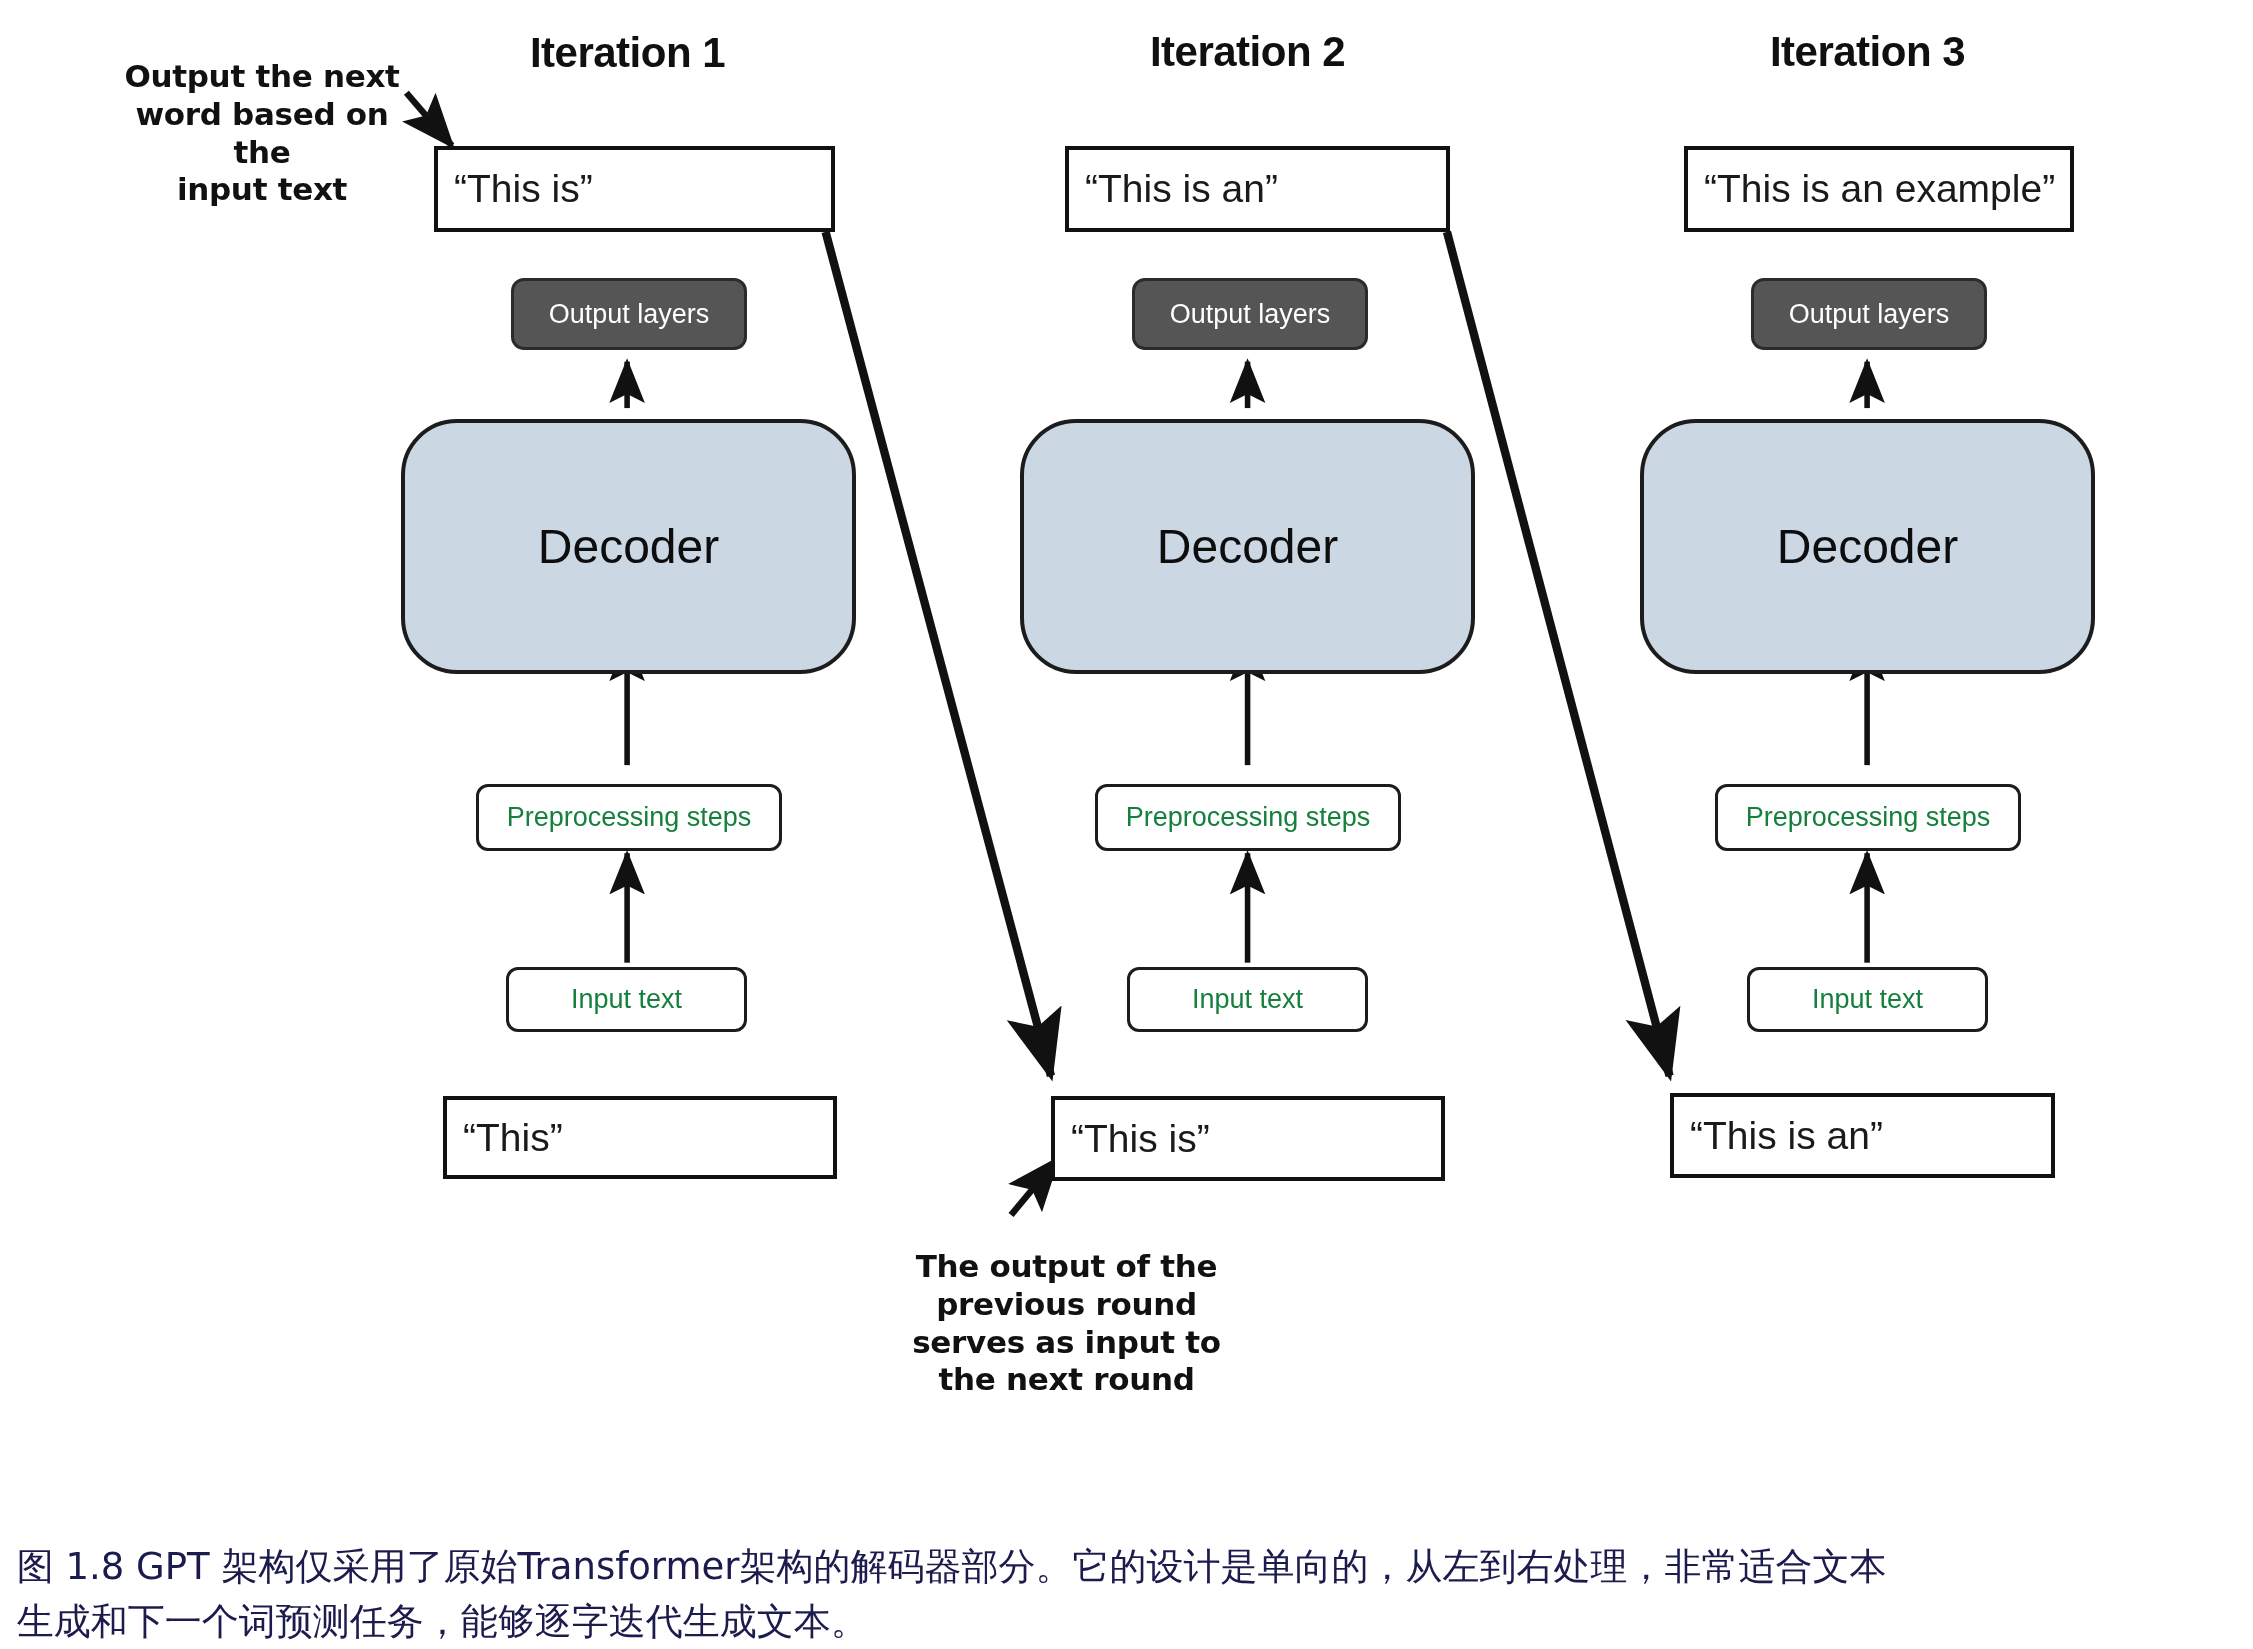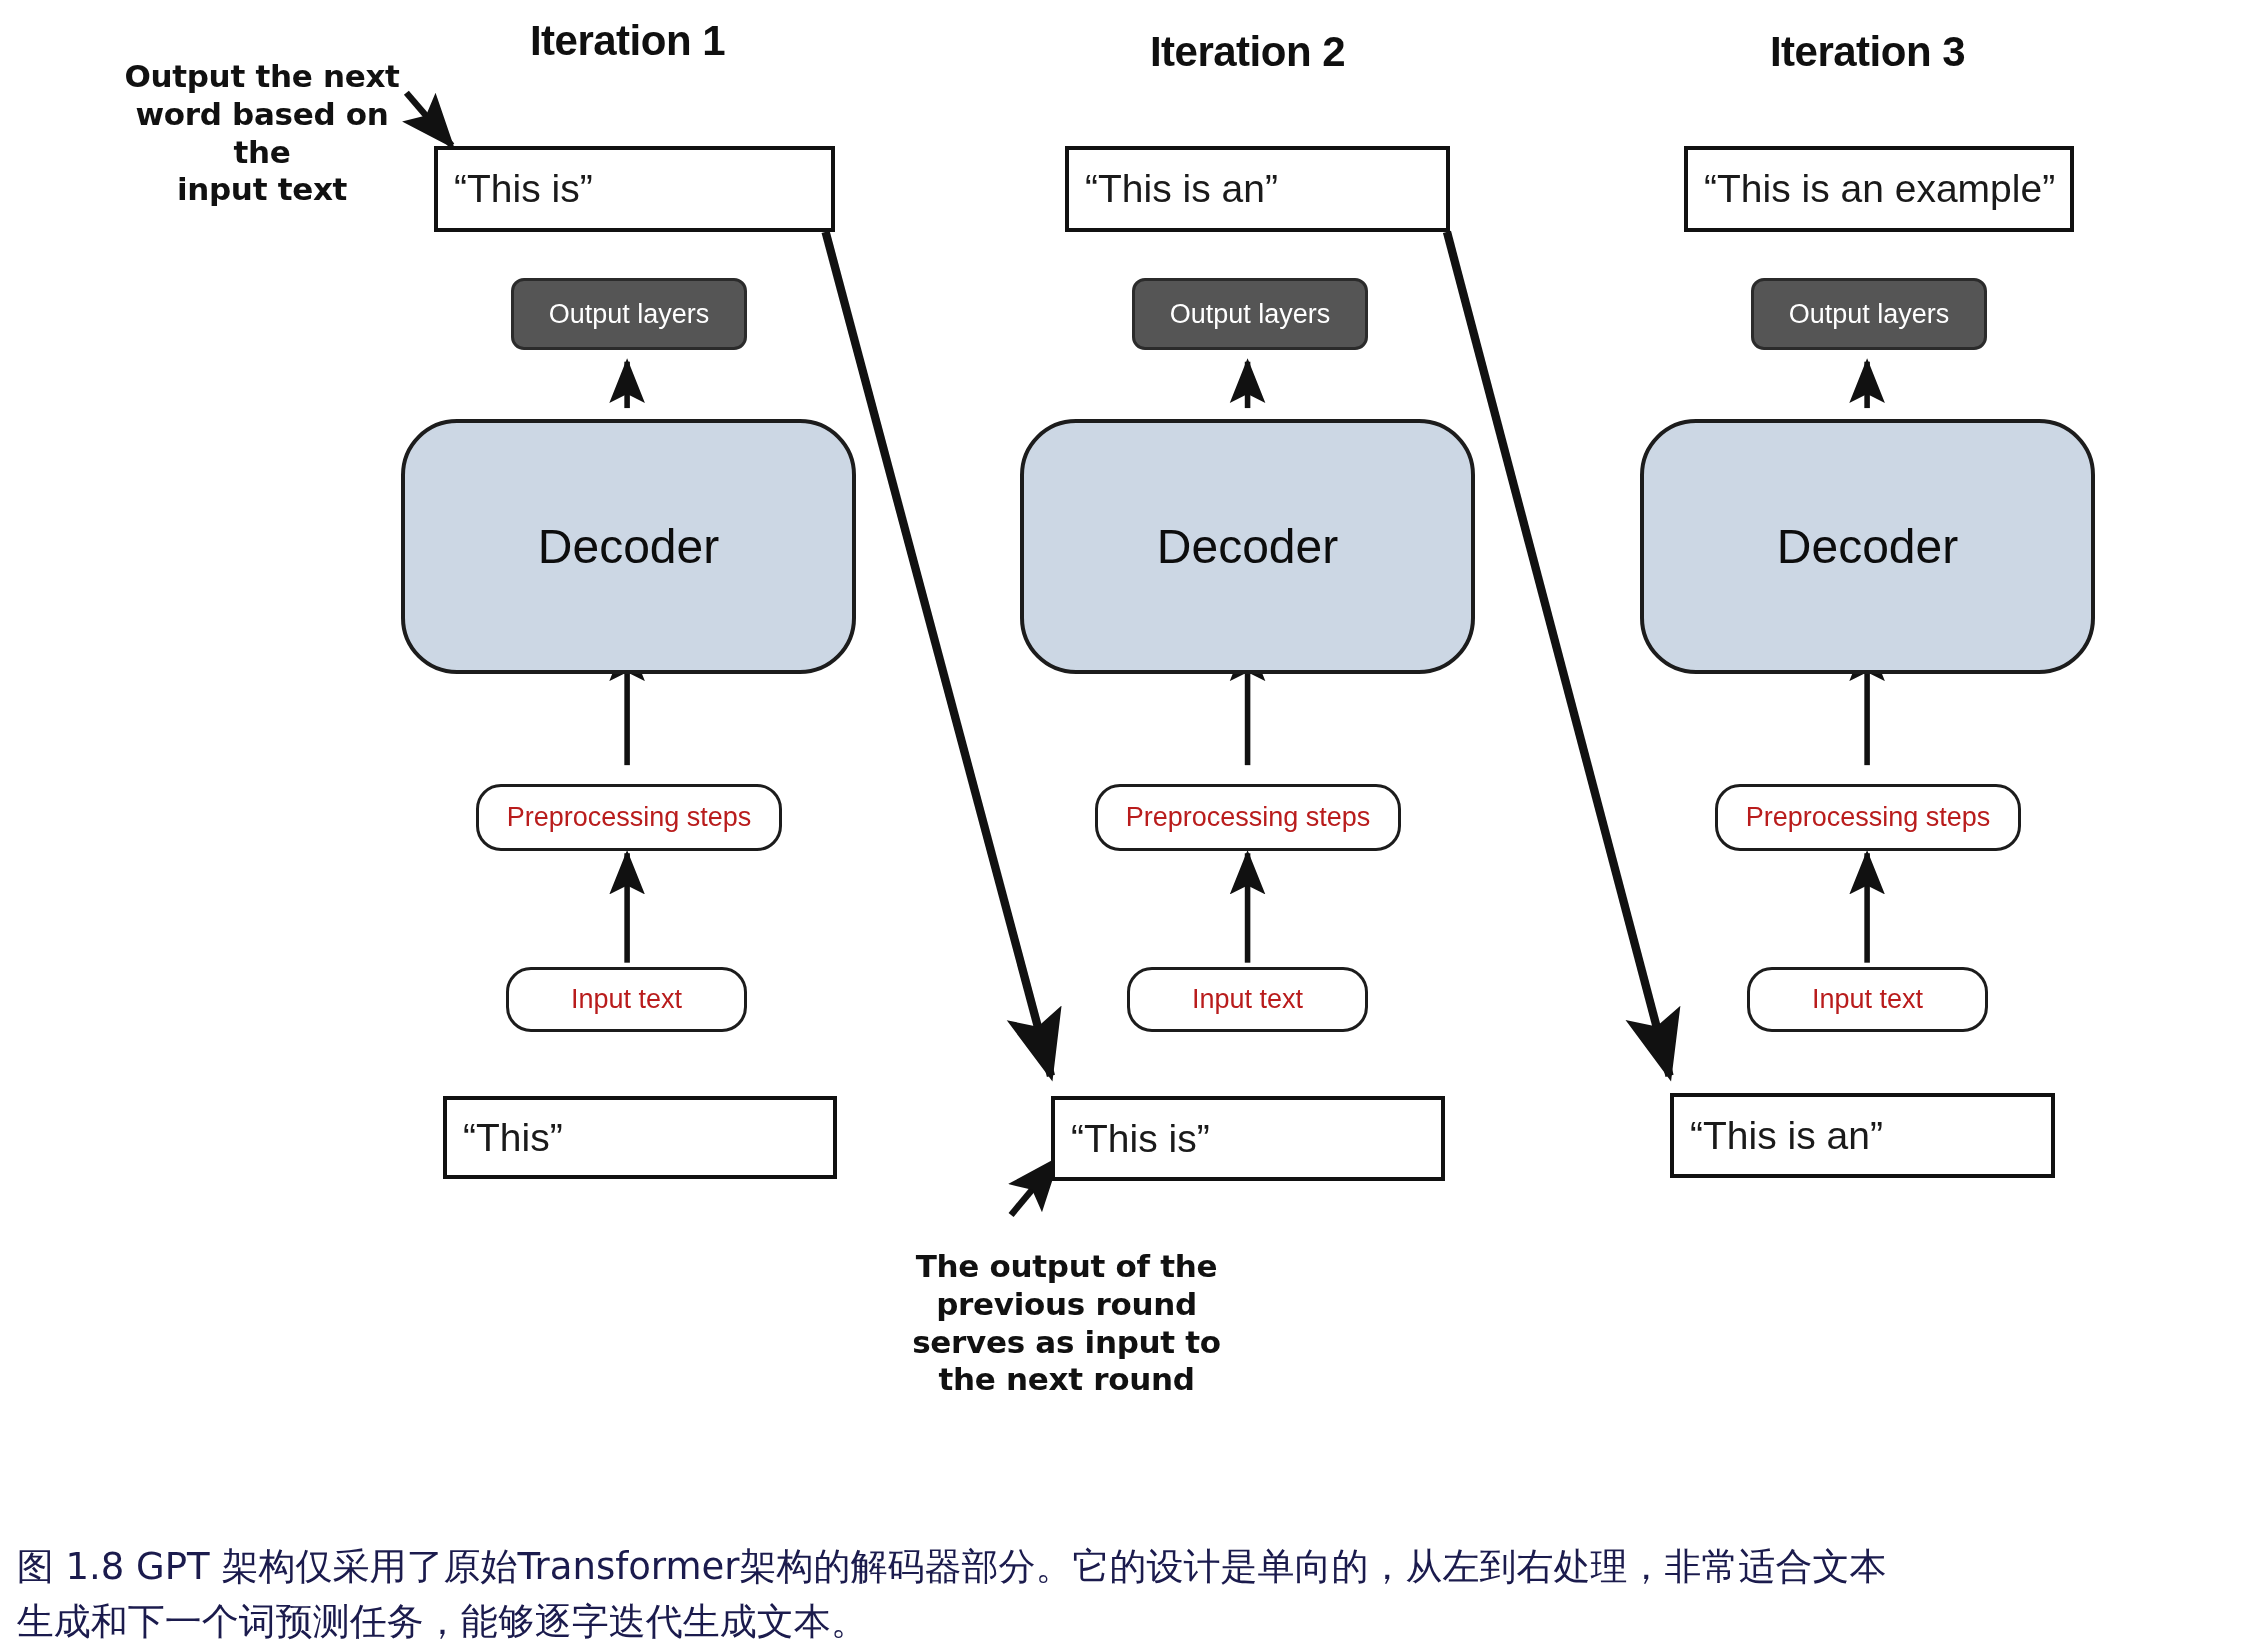--- a/index.html
+++ b/index.html
@@ -85,26 +85,26 @@
     font-weight: normal;
     color: #0d0d0d;
   }
 
   
   .pill {
     position: absolute;
     box-sizing: border-box;
     background: #ffffff;
     border: 3.7px solid #1c1c1c;
-    border-radius: 25px;
+    border-radius: 12px;
     display: flex;
     align-items: center;
     justify-content: center;
     font-size: 27px;
-    color: #b91c1c;
+    color: #15803d;
   }
 
   
   .annotation {
     position: absolute;
     font-family: "DejaVu Sans", sans-serif;
     font-weight: bold;
     font-size: 31px;
     line-height: 1.22;
     color: #111111;
@@ -154,21 +154,21 @@
 
     <line x1="438" y1="100" x2="487" y2="157" stroke="#111111" stroke-width="7" marker-end="url(#ahs)"></line>
 
     <line x1="890" y1="250" x2="1133" y2="1160" stroke="#111111" stroke-width="9" marker-end="url(#ahs)"></line>
 
     <line x1="1560" y1="250" x2="1800" y2="1160" stroke="#111111" stroke-width="9" marker-end="url(#ahs)"></line>
 
     <line x1="1090" y1="1310" x2="1140" y2="1250" stroke="#111111" stroke-width="7" marker-end="url(#ahs)"></line>
   </svg>
 
-  <div class="iter-title" style="left:442px; top:17px; width:371px;">Iteration 1</div>
+  <div class="iter-title" style="left:442px; top:29px; width:371px;">Iteration 1</div>
   <div class="iter-title" style="left:1062px; top:28px; width:371px;">Iteration 2</div>
   <div class="iter-title" style="left:1682px; top:28px; width:371px;">Iteration 3</div>
 
   <div class="text-box" style="left:434px; top:146px; width:401px; height:86px;">“This is”</div>
   <div class="text-box" style="left:1065px; top:146px; width:385px; height:86px;">“This is an”</div>
   <div class="text-box" style="left:1684px; top:146px; width:390px; height:86px;">“This is an example”</div>
 
   <div class="output-layers" style="left:511px; top:278px; width:236px; height:72px;">Output layers</div>
   <div class="output-layers" style="left:1132px; top:278px; width:236px; height:72px;">Output layers</div>
   <div class="output-layers" style="left:1751px; top:278px; width:236px; height:72px;">Output layers</div>

